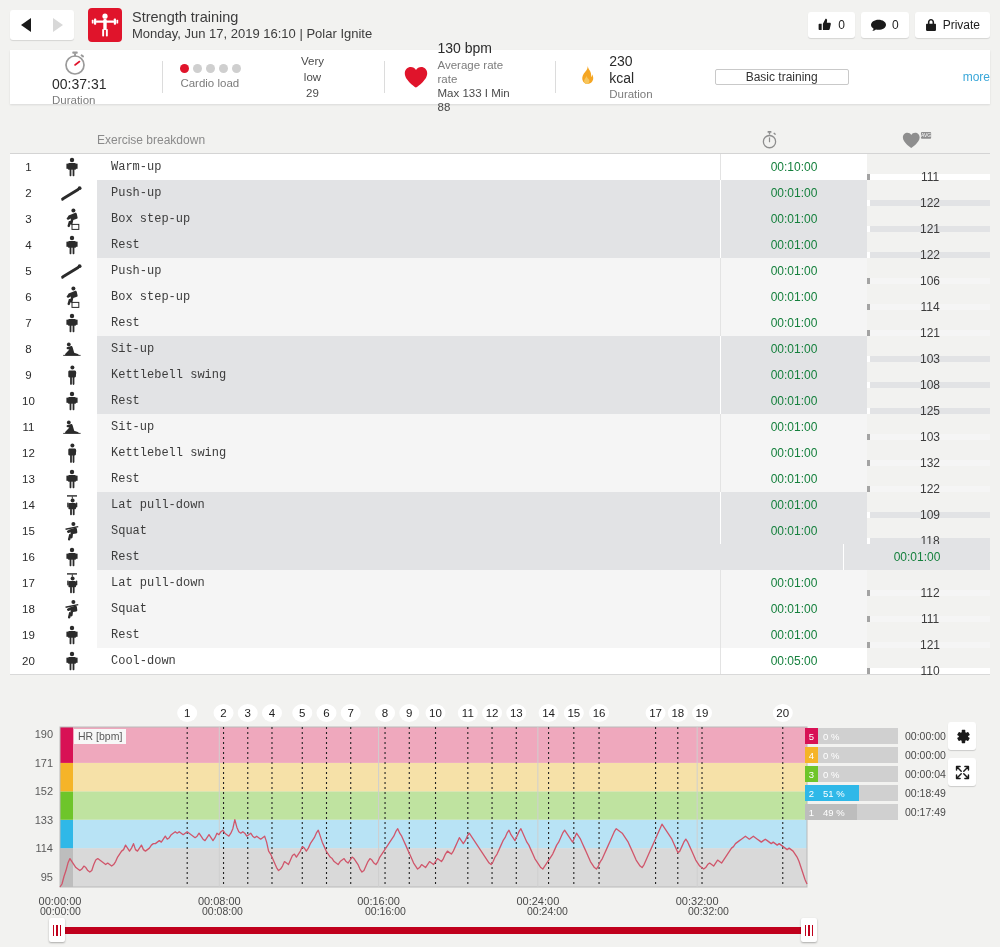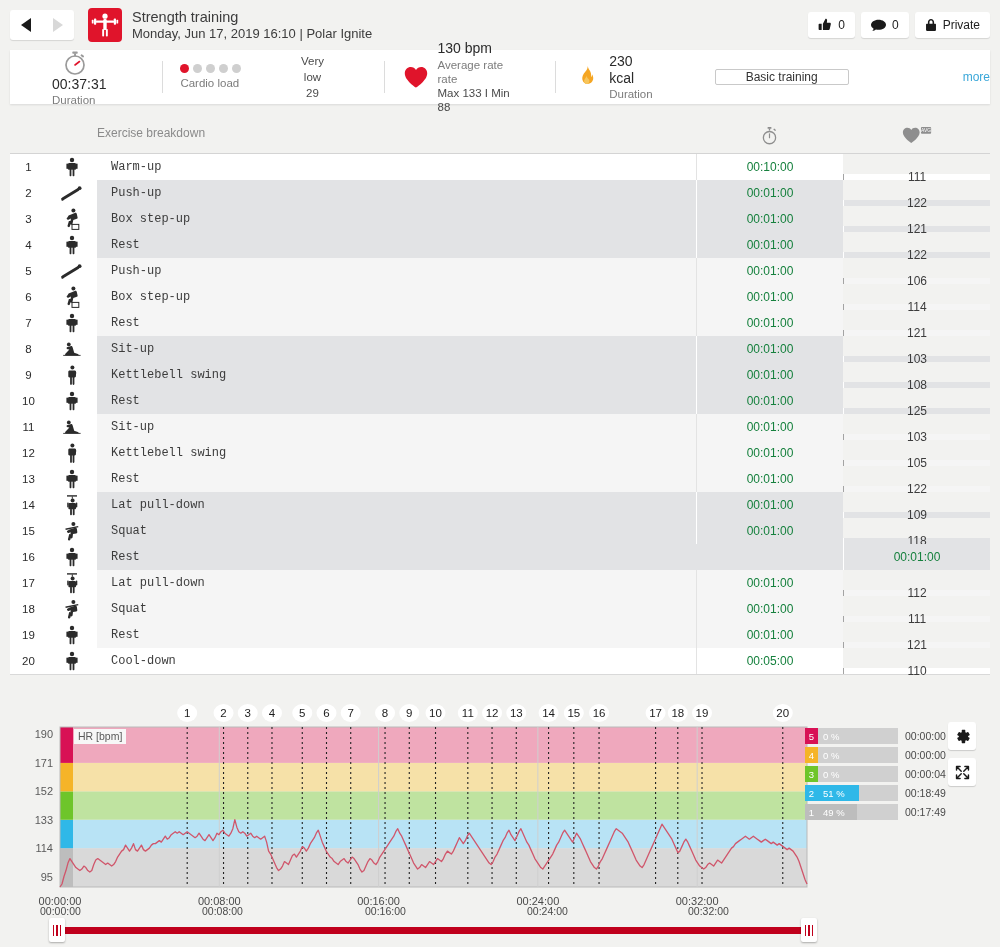--- a/index.html
+++ b/index.html
@@ -66,21 +66,21 @@
 
   .basicbtn {
     width: 152px; height: 16px; border: 1px solid #c9c9c9; background: #fff;
     border-radius: 2px; font-size: 12px; color: #333;
     display: flex; align-items: center; justify-content: center; cursor: pointer;
   }
   .morelink { font-size: 12px; color: #3aa7d9; cursor: pointer; }
 
   
   .tablewrap { position: absolute; left: 10px; top: 126px; width: 980px; }
-  .thead { height: 28px; display: flex; align-items: flex-start;
+  .thead { height: 28px; display: flex; align-items: center;
            border-bottom: 1px solid #d4d4d4; }
   .th-num { width: 37px; }
   .th-ico { width: 50px; }
   .th-name { flex: 1; font-size: 12px; color: #8a8a8a; }
   .th-dur { width: 147px; display: flex; justify-content: center; }
   .th-hr  { width: 147px; display: flex; justify-content: center; }
 
   .grp { display: block; }
   .grp.shaded .row .c-mid,
   .grp.shaded .row .c-dur,
@@ -94,22 +94,22 @@
 
   .row { display: flex; height: 26px; align-items: stretch; font-size: 12px; }
   .c-num { width: 37px; display: flex; align-items: center; justify-content: center;
            font-size: 11.5px; color: #2b2b2b; background: #fff; }
   .c-ico { width: 50px; display: flex; align-items: center; justify-content: center;
            background: #fff; }
   .c-mid { flex: 1; display: flex; align-items: center; padding-left: 14px;
            color: #3c3c3c; font-family: Liberation Mono, monospace; }
   .c-dur { width: 147px; display: flex; align-items: center; justify-content: center;
            color: #15803d; border-left: 1px solid #e3e3e3; }
-  .c-hr  { width: 147px; display: flex; align-items: center; justify-content: center;
-           color: #3c3c3c; border-left: 1px solid #a3a3a3; margin-top: 20px; }
+  .c-hr  { width: 123px; display: flex; align-items: center; justify-content: center;
+           color: #3c3c3c; border-left: 3px solid #a3a3a3; margin-top: 20px; }
   .grp.shaded .c-dur, .grp.shaded .c-hr { border-left-color: #ffffff; }
   .tbl-bottom { border-bottom: 1px solid #d9d9d9; width: 100%; }
 
   
   .chartwrap { position: absolute; left: 10px; top: 700px; width: 980px; height: 247px; }
   .chart-svg { display: block; }
 
   .zonebox { position: absolute; left: 805px; top: 727px; width: 95px; }
   .zrow { display: flex; align-items: center; height: 18px; margin-bottom: 1px; }
   .zidx { width: 13px; height: 16px; font-size: 9.5px; color: #fff;
@@ -487,21 +487,21 @@
         <circle cx="6.4" cy="2.4" r="2"></circle>
         <path d="M3.6 5.4h5.1c.7 0 1.2.6 1.2 1.3v4.6c0 .6-.5 1.1-1.1 1.1H3.4c-.6 0-1.1-.5-1.1-1.1V6.7c0-.7.6-1.3 1.3-1.3z"></path>
         <rect x="4.1" y="11.6" width="1.8" height="8.3" rx=".8"></rect>
         <rect x="6.6" y="11.6" width="1.8" height="8.3" rx=".8"></rect>
         <path d="M9.3 6.1c.7.5 1.1 1.4.9 2.2l-.5 2.2-2.1-.5.6-2.4z"></path>
                 </g>
               </svg>
             </div>
             <div class="c-mid">Kettlebell swing</div>
             <div class="c-dur">00:01:00</div>
-            <div class="c-hr">105</div>
+            <div class="c-hr">132</div>
           </div>
           <div class="row">
             <div class="c-num">13</div>
             <div class="c-ico">
               <svg width="14" height="20" viewBox="0 0 14 20">
                 <g fill="#2b2b2b">
         <circle cx="7" cy="3" r="2.2"></circle>
         <path d="M4.2 6h5.6c.7 0 1.2.6 1.2 1.3v4.5c0 .6-.4 1-1 1H4c-.6 0-1-.4-1-1V7.3C3 6.6 3.5 6 4.2 6z"></path>
         <rect x="4.6" y="12" width="1.8" height="7.3" rx=".7"></rect>
         <rect x="7.6" y="12" width="1.8" height="7.3" rx=".7"></rect>

